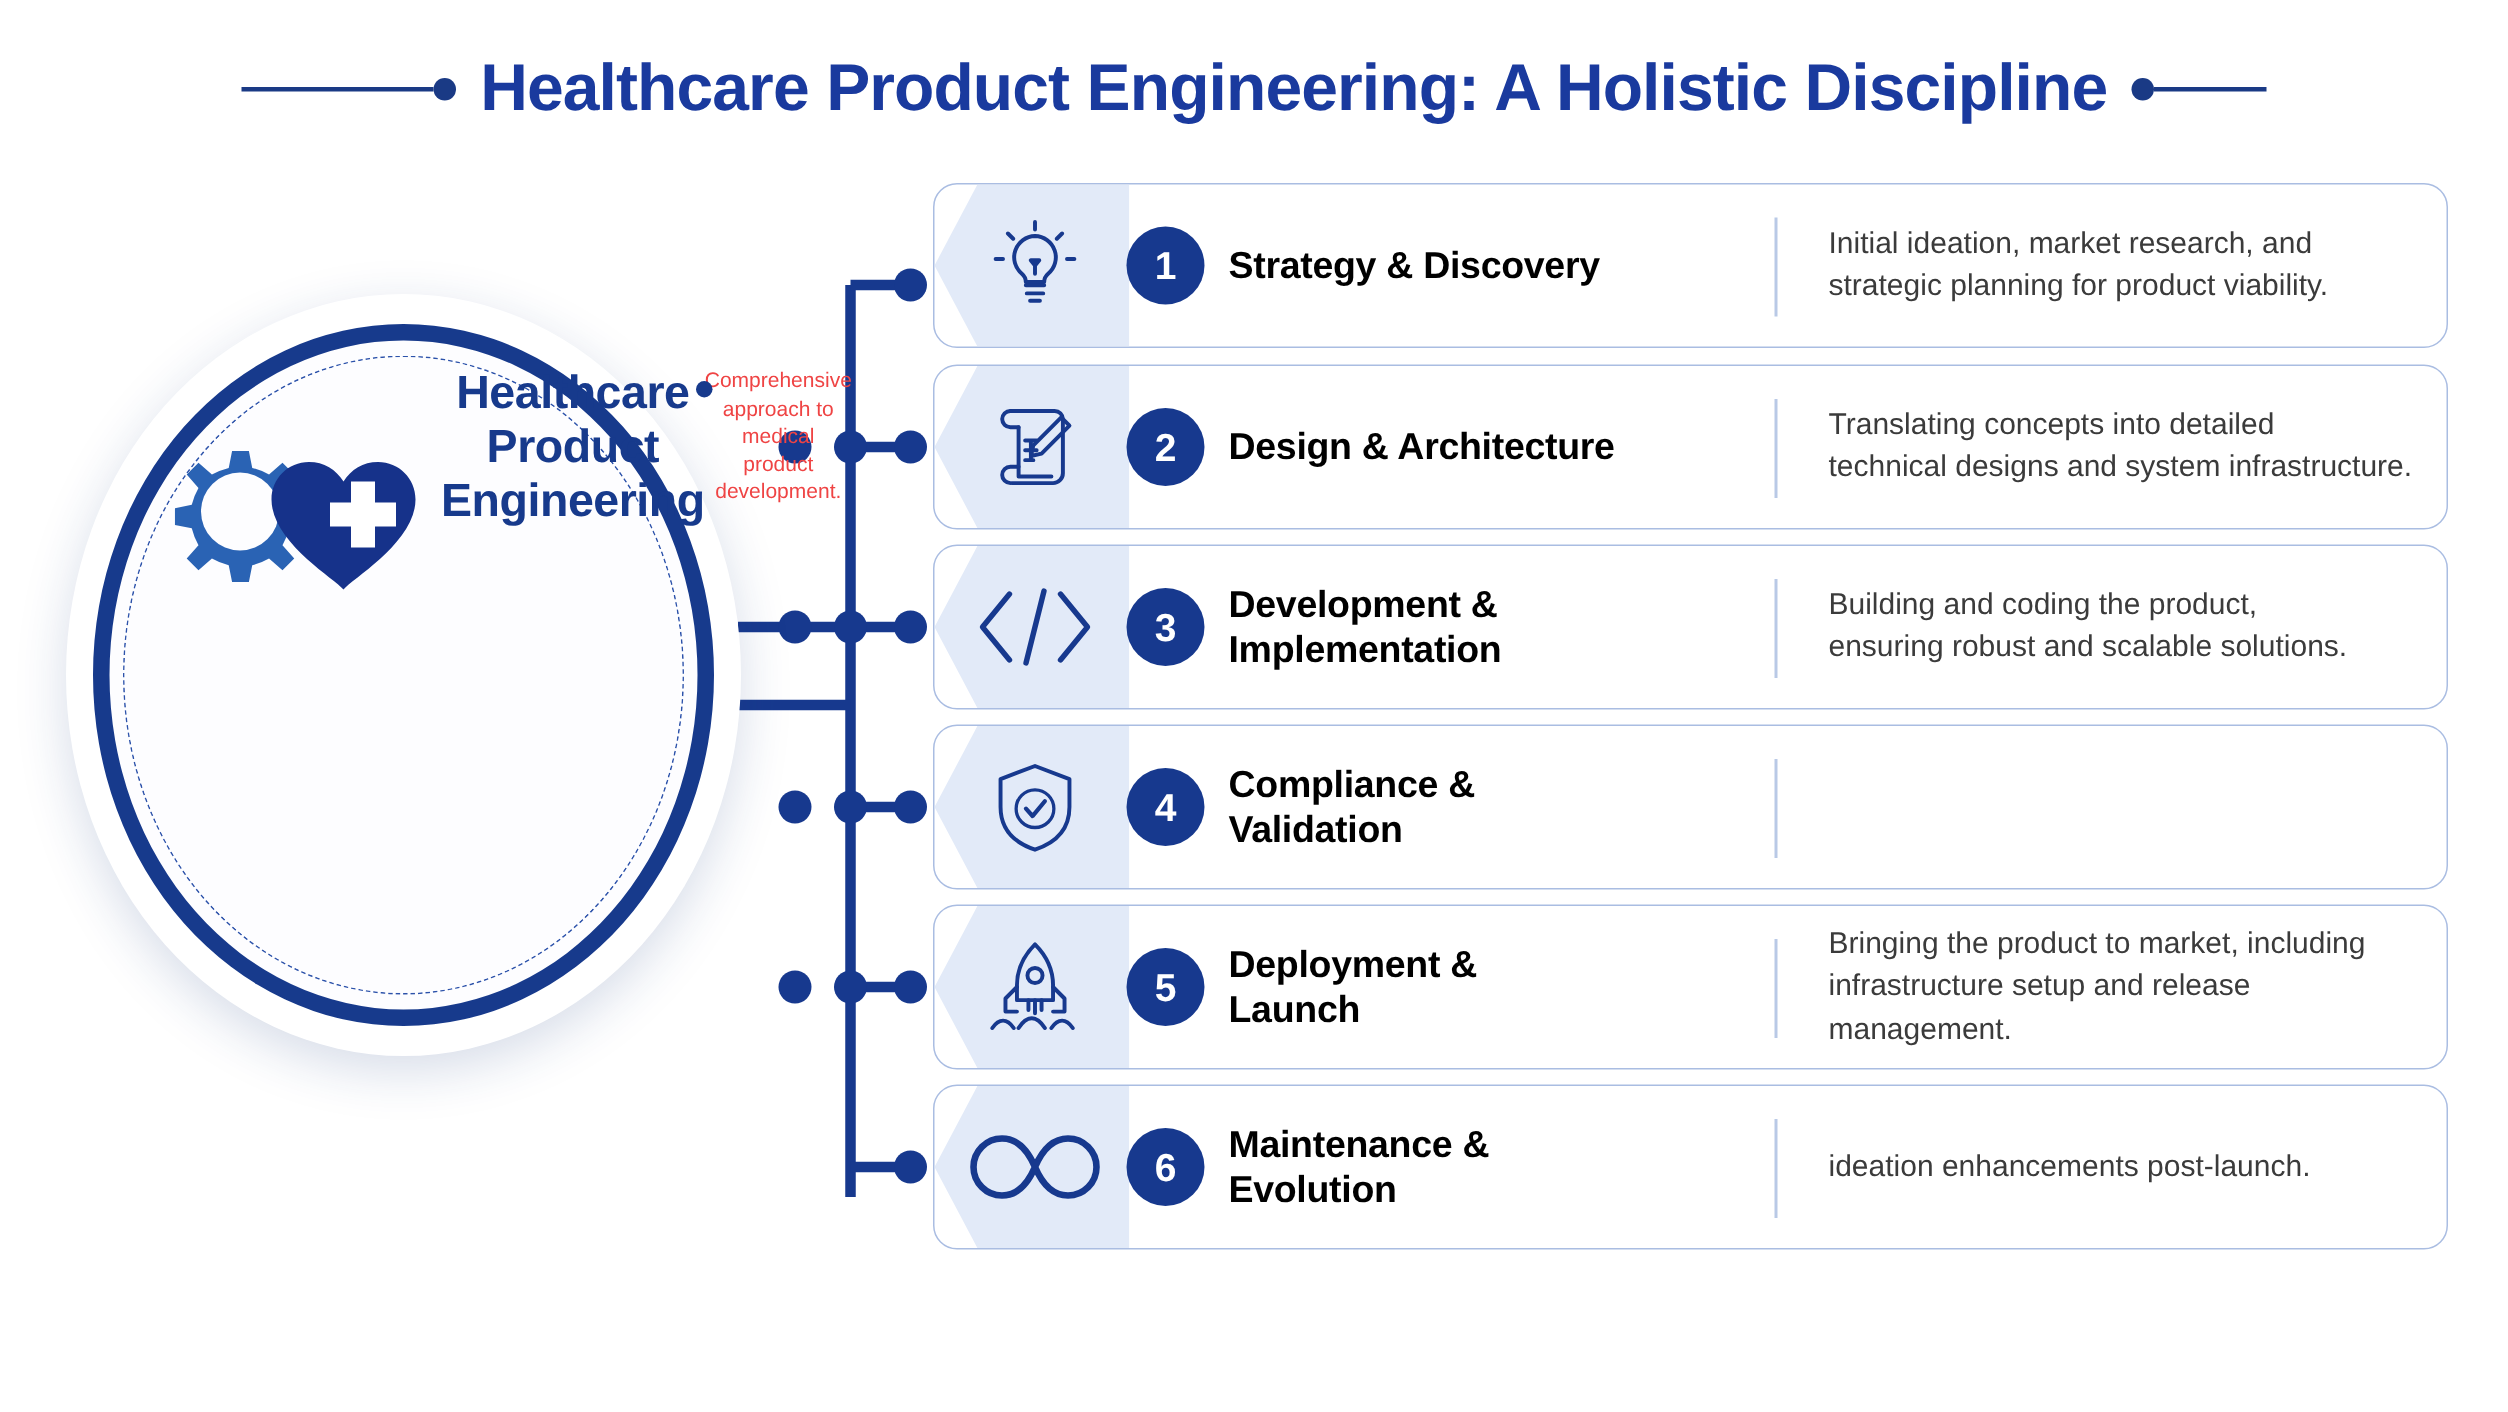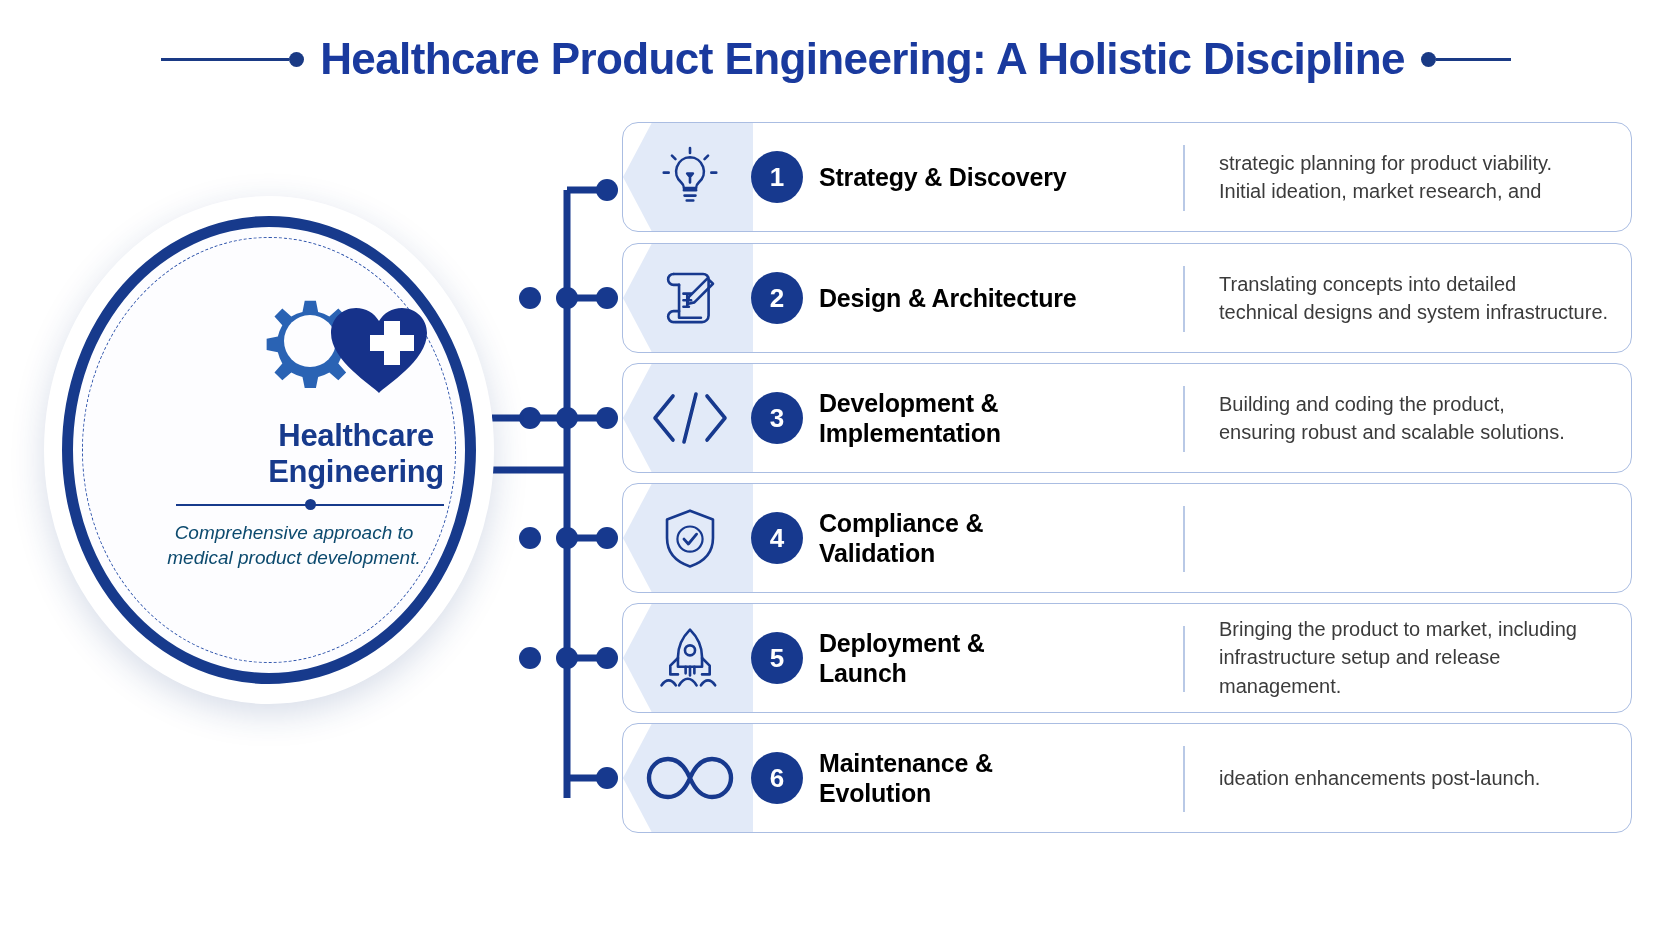--- a/index.html
+++ b/index.html
@@ -38,39 +38,39 @@
     position:absolute;left:18px;top:20px;width:414px;height:468px;
     border-radius:50%;border:11px solid #173a8c;background:#fdfdff;
     box-sizing:border-box;
   }
   #hub-dashed{
     position:absolute;left:38px;top:41px;width:374px;height:426px;
     border-radius:50%;border:1.6px dashed #2c52aa;box-sizing:border-box;
   }
   #hub-inner{
     position:absolute;left:50px;top:48px;width:350px;height:412px;
-    display:flex;flex-direction:column;align-items:flex-end;
+    display:flex;flex-direction:row;align-items:flex-start;
     text-align:center;
   }
   #hub-icon{margin-top:34px;margin-bottom:10px;}
   #hub-title{
     font-size:31px;font-weight:bold;color:#173a8c;line-height:1.16;
     letter-spacing:-0.3px;
   }
   #hub-div{
     width:268px;height:2px;background:#173a8c;margin:14px 0 14px 0;
     position:relative;
   }
   #hub-div:after{
     content:"";position:absolute;left:50%;top:50%;
     width:11px;height:11px;margin:-5.5px 0 0 -5.5px;
     border-radius:50%;background:#173a8c;
   }
   #hub-sub{
-    font-size:19px;color:#0c4a6e;line-height:1.33;width:300px;font-style:italic;
+    font-size:14px;color:#ef4444;line-height:1.33;width:300px;
   }
 
   
   #connectors{position:absolute;left:0;top:0;width:1672px;height:941px;pointer-events:none;}
 
   
   .row{
     position:absolute;left:622px;width:1010px;height:110px;
     background:#ffffff;border:1.5px solid #aabde2;border-radius:16px;
     box-sizing:border-box;overflow:hidden;
@@ -165,20 +165,21 @@
         </g>
         <circle cx="66" cy="63" r="26" fill="#fdfdff"></circle>
 
         <path d="M112 30 c-14 0 -25 11 -25 25 0 28 41 52 48 60 7 -8 48 -32 48 -60 0 -14 -11 -25 -25 -25 -10 0 -18 5 -23 13 -5 -8 -13 -13 -23 -13 z" fill="#16328a"></path>
 
         <path d="M126 57 h14 v-14 h16 v14 h14 v16 h-14 v14 h-16 v-14 h-14 z" fill="#ffffff"></path>
       </svg>
     </div>
     <div id="hub-title">
         <div>Healthcare</div>
+        <div>Product</div>
         <div>Engineering</div>
       </div>
     <div id="hub-div"></div>
     <div id="hub-sub">Comprehensive approach to medical product development.</div>
   </div>
 </div>
 
 <div class="row" style="top:122px">
     <div class="hexwrap">
       <div class="hex"></div>
@@ -190,22 +191,22 @@
           <path d="M32 37 v-5 l-2.6-3.2 h5.2 L32 32"></path>
         </svg>
       </div>
     </div>
     <div class="badge">1</div>
     <div class="rowtitle">
       <div>Strategy &amp; Discovery</div>
     </div>
     <div class="vdiv"></div>
     <div class="rowdesc">
+      <div>Initial ideation, market research, and</div>
       <div>strategic planning for product viability.</div>
-      <div>Initial ideation, market research, and</div>
     </div>
   </div>
 <div class="row" style="top:243px">
     <div class="hexwrap">
       <div class="hex"></div>
       <div class="hex-icon">
         <svg width="76" height="70" viewBox="0 0 64 64" fill="none" stroke="#17398e" stroke-width="2.4" stroke-linecap="round" stroke-linejoin="round">
           <path d="M17 10 h27 a5 5 0 0 1 5 5 v33 a6 6 0 0 1-6 6 H18"></path>
           <path d="M17 10 a5 5 0 0 0 0 10 h5 M17 54 a5 5 0 0 1 0-10 h5"></path>
           <path d="M22 20 v30 M22 50 h20"></path>

